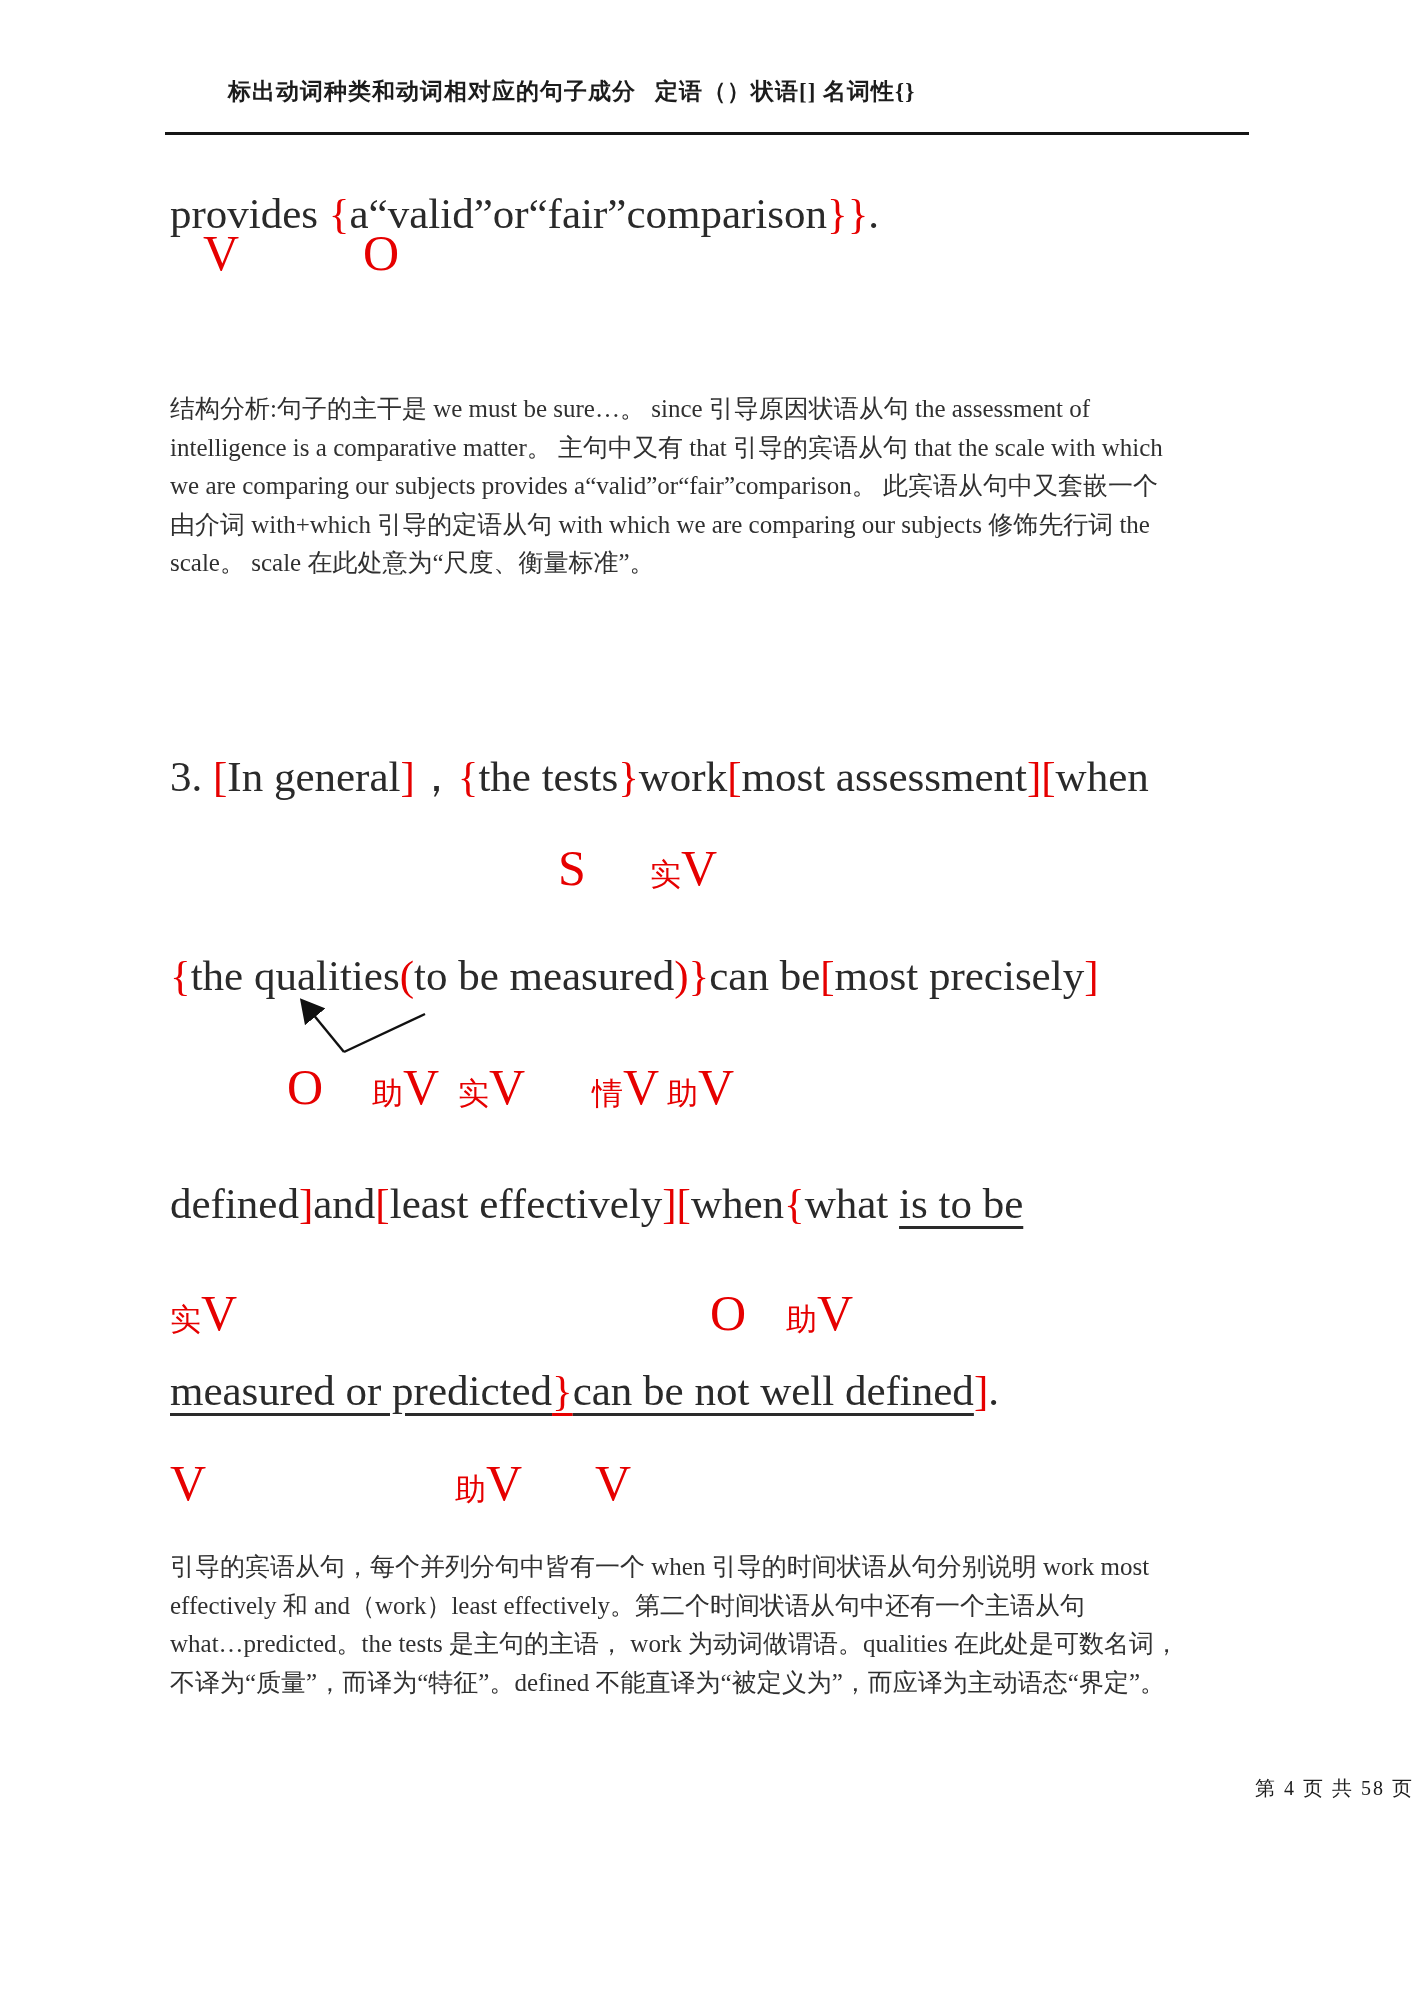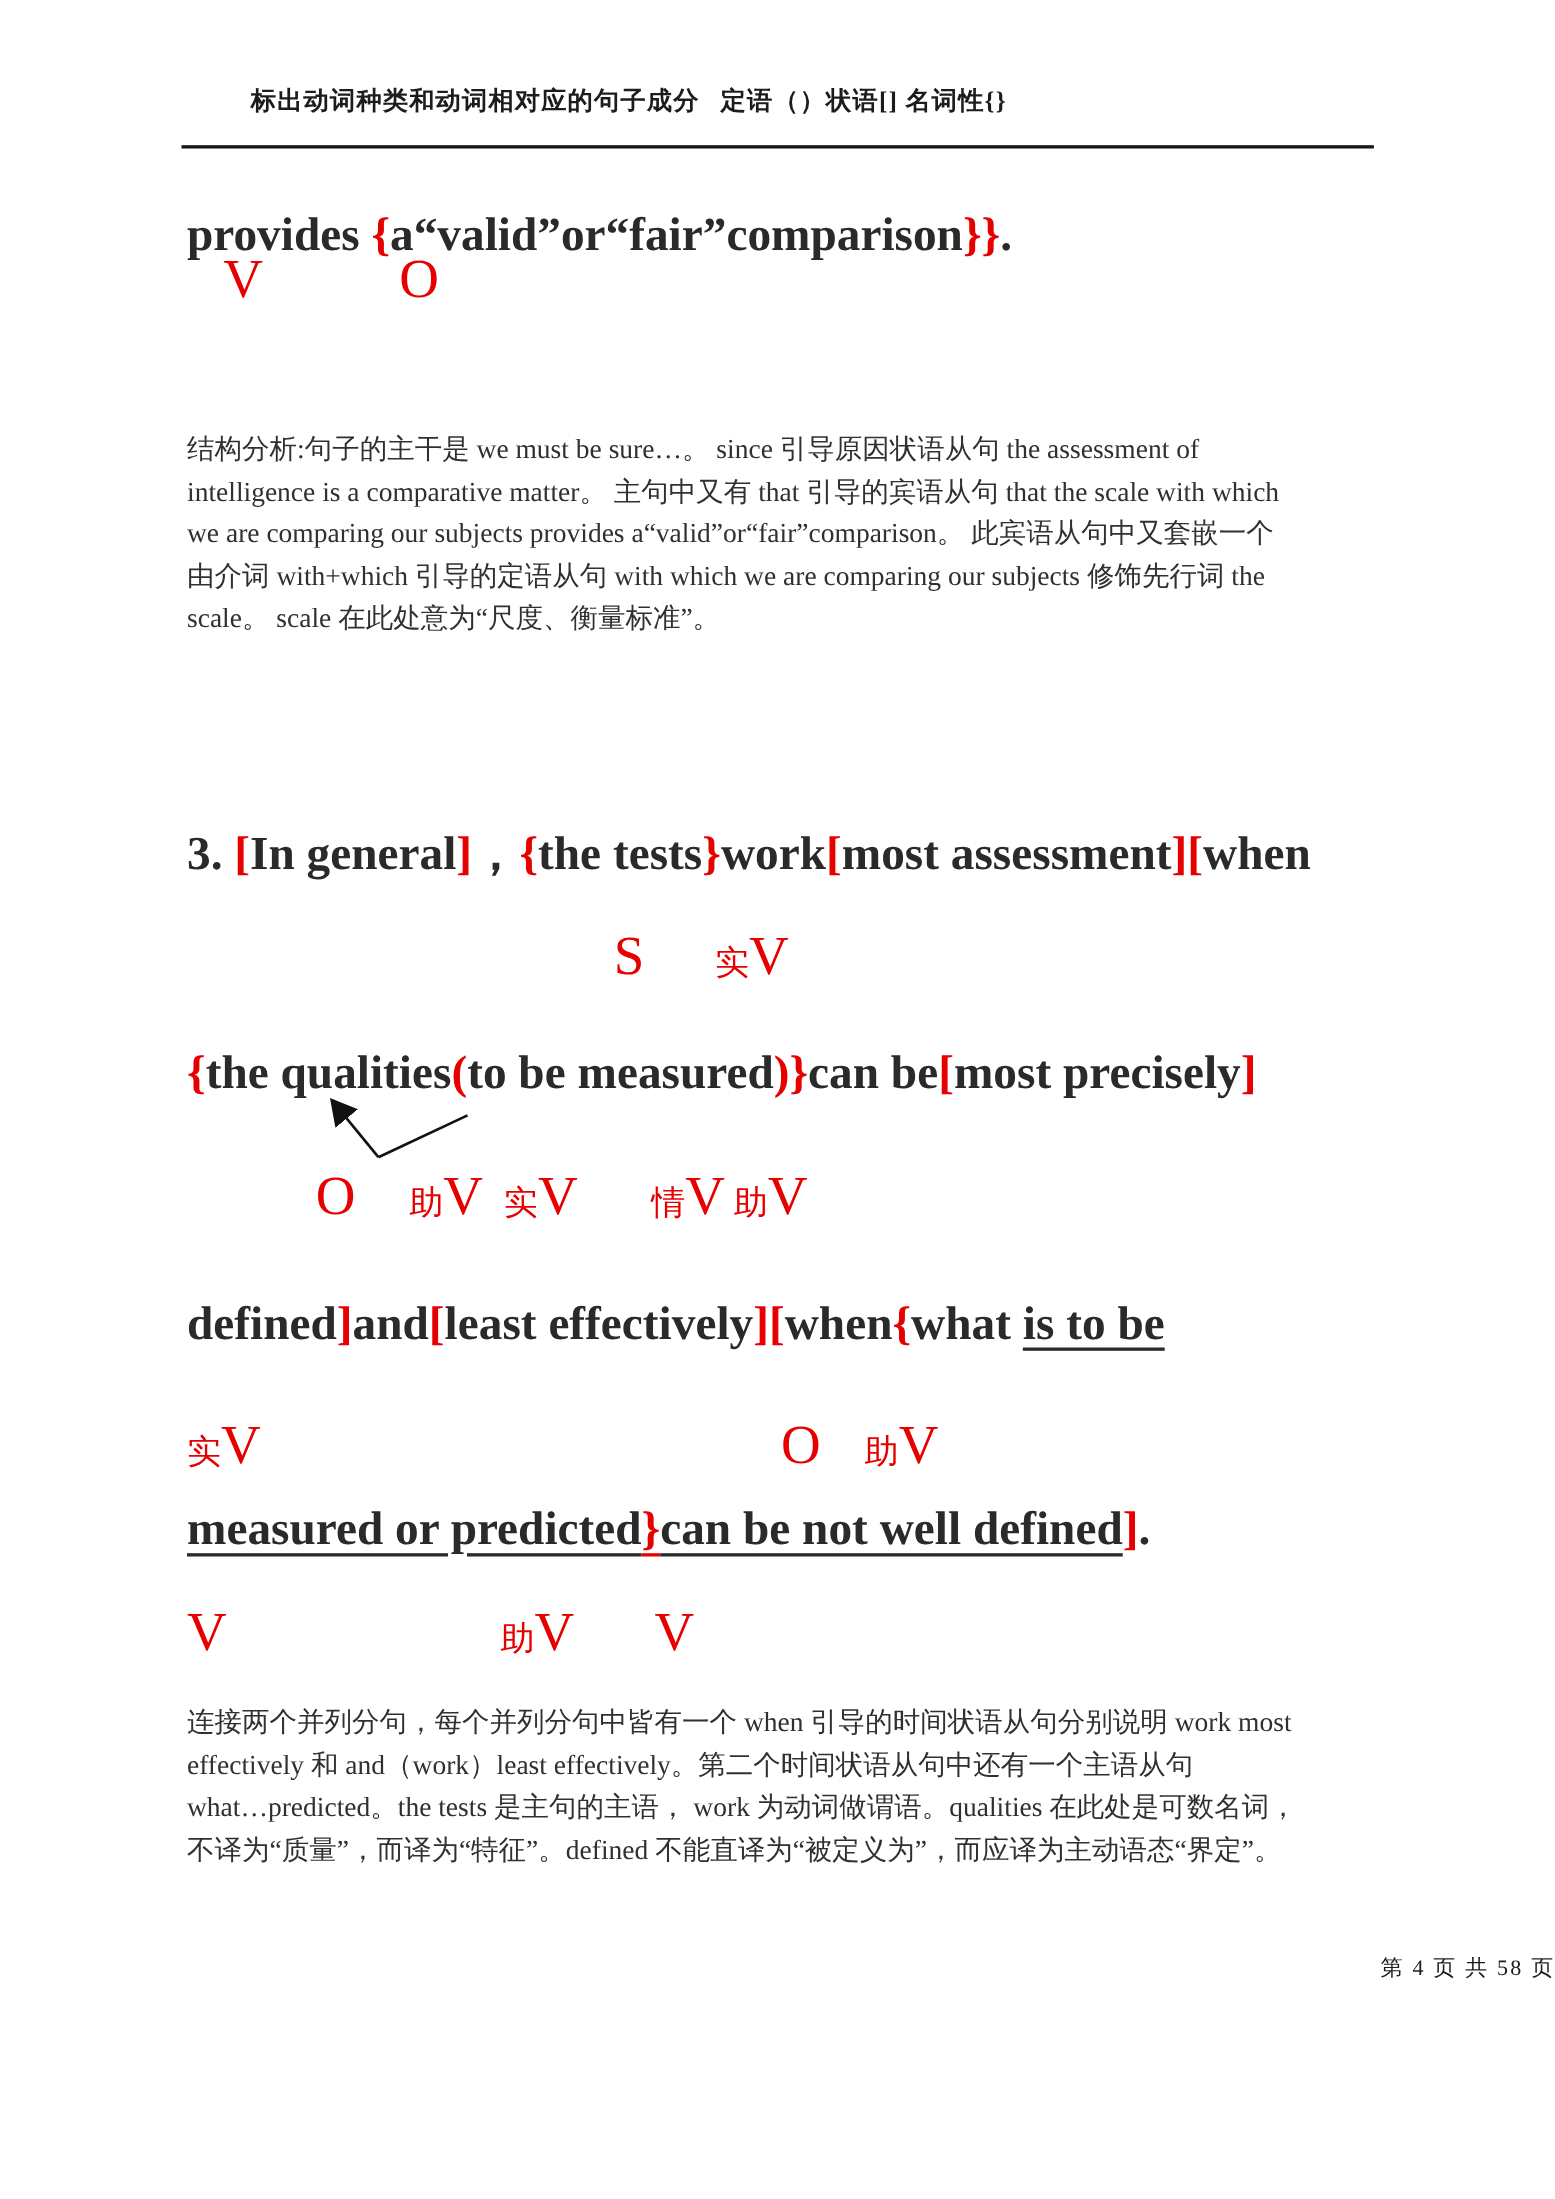--- a/index.html
+++ b/index.html
@@ -19,21 +19,21 @@
     position:absolute;top:76px;
     font-size:23px;font-weight:bold;color:#1c1c1c;
     letter-spacing:1px;white-space:nowrap;
   }
   .rule{
     position:absolute;left:165px;top:132px;width:1084px;height:3px;
     background:#161616;
   }
   .big{
     position:absolute;left:170px;
-    font-size:43px;font-weight:bold;line-height:1.1;
+    font-size:43px;font-weight:normal;line-height:1.1;
     color:var(--heading-ink);white-space:nowrap;
   }
   .big .red{color:var(--red);}
   .big .ul{text-decoration:underline;text-decoration-thickness:3px;text-underline-offset:8px;}
   .ann{
     position:absolute;
     color:var(--red);font-size:50px;line-height:1;
     white-space:nowrap;font-weight:normal;
   }
   .ann .cn{font-size:31px;}
@@ -101,21 +101,21 @@
   <span class="ann" style="left:710px;top:1288px"><span class="cn"></span><span>O</span></span>
   <span class="ann" style="left:786px;top:1288px"><span class="cn">助</span><span>V</span></span>
 
   <div class="big" style="top:1367px"><span class="ul">measured or predicted</span><span class="red ul">}</span><span class="ul">can be not well defined</span><span class="red">]</span><span>.</span></div>
 
   <span class="ann" style="left:170px;top:1458px"><span class="cn"></span><span>V</span></span>
   <span class="ann" style="left:455px;top:1458px"><span class="cn">助</span><span>V</span></span>
   <span class="ann" style="left:595px;top:1458px"><span class="cn"></span><span>V</span></span>
 
   <div class="para" style="top:1548px">
-    <div class="pline">连接两个并列分句，每个并列分句中皆有一个 when 引导的时间状语从句分别说明 work most</div>
+    <div class="pline">引导的宾语从句，每个并列分句中皆有一个 when 引导的时间状语从句分别说明 work most</div>
     <div class="pline">effectively 和 and（work）least effectively。第二个时间状语从句中还有一个主语从句</div>
     <div class="pline">what…predicted。the tests 是主句的主语， work 为动词做谓语。qualities 在此处是可数名词，</div>
     <div class="pline">不译为“质量”，而译为“特征”。defined 不能直译为“被定义为”，而应译为主动语态“界定”。</div>
   </div>
 
   <div class="footer">第 4 页 共 58 页</div>
 
 </div>
 
 </body></html>

